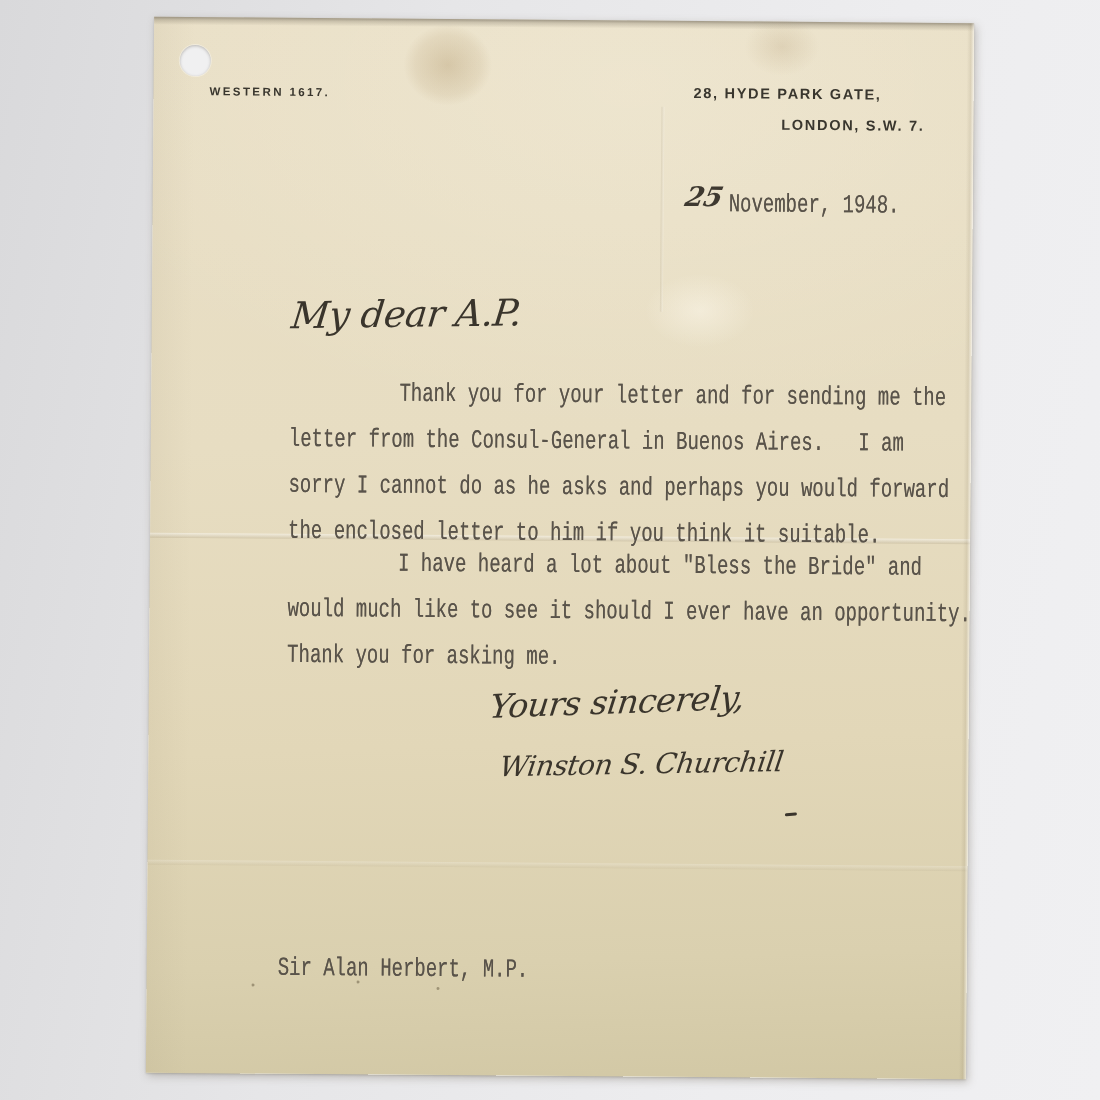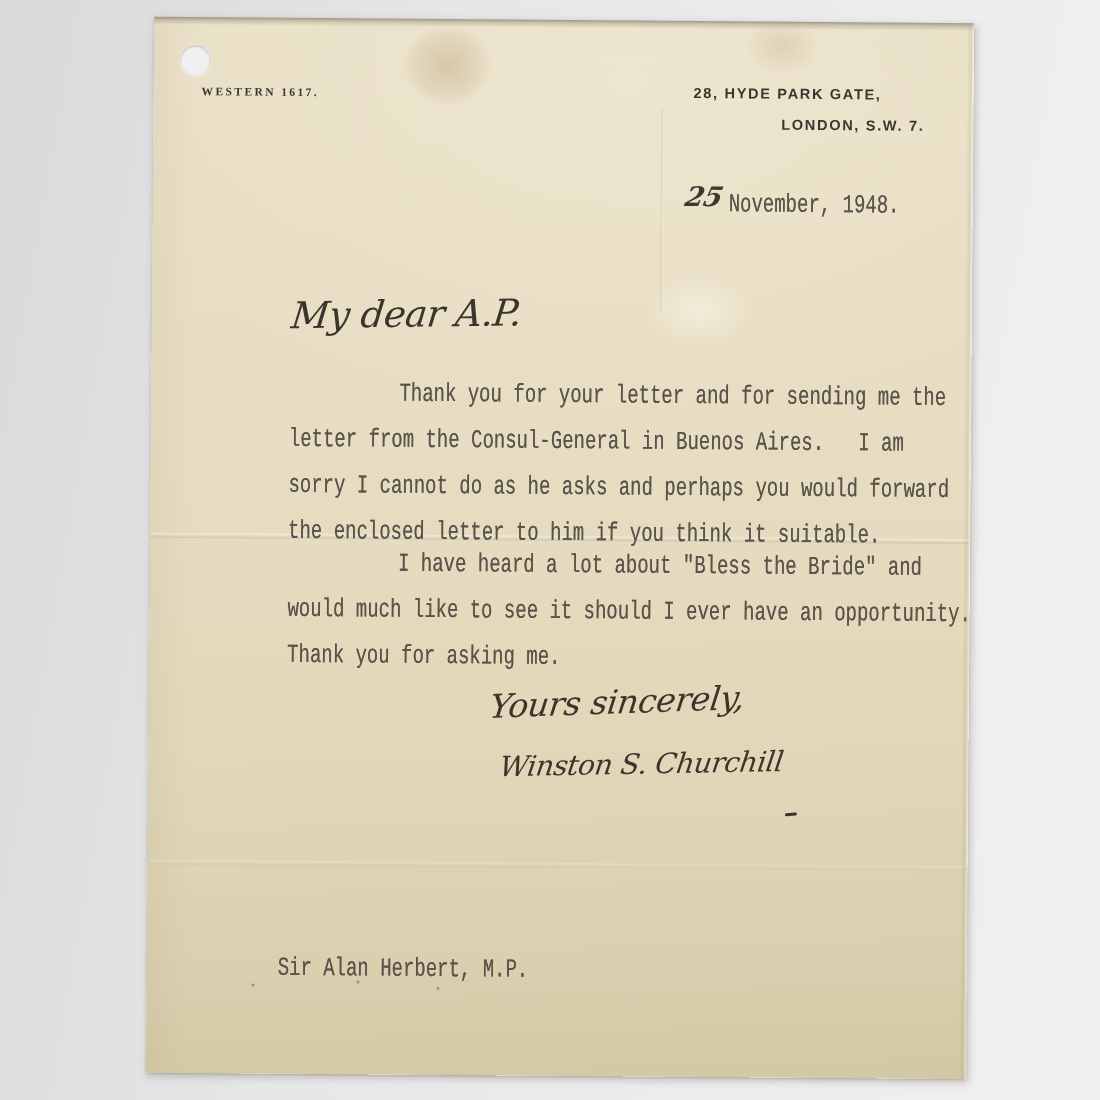--- a/index.html
+++ b/index.html
@@ -42,21 +42,21 @@
   }
 
   
   .printed {
     position: absolute;
     font-family: "Liberation Sans", sans-serif;
     font-weight: bold;
     color: #39362e;
     white-space: pre;
   }
-  .tel   { left: 48px;  top: 68px;  font-size: 11.5px; letter-spacing: 2.4px; font-family: Liberation Serif, serif; }
+  .tel   { left: 56px;  top: 68px;  font-size: 11.5px; letter-spacing: 2.4px; }
   .addr1 { left: 540px; top: 64px;  font-size: 14.5px; letter-spacing: 1.7px; }
   .addr2 { left: 628px; top: 95px;  font-size: 14.5px; letter-spacing: 1.7px; }
 
   
   .type {
     position: absolute;
     font-family: "Liberation Mono", "DejaVu Sans Mono", monospace;
     font-size: 26px;
     color: #59534a;
     text-shadow: 0 0 0.6px rgba(88,82,72,0.75);

